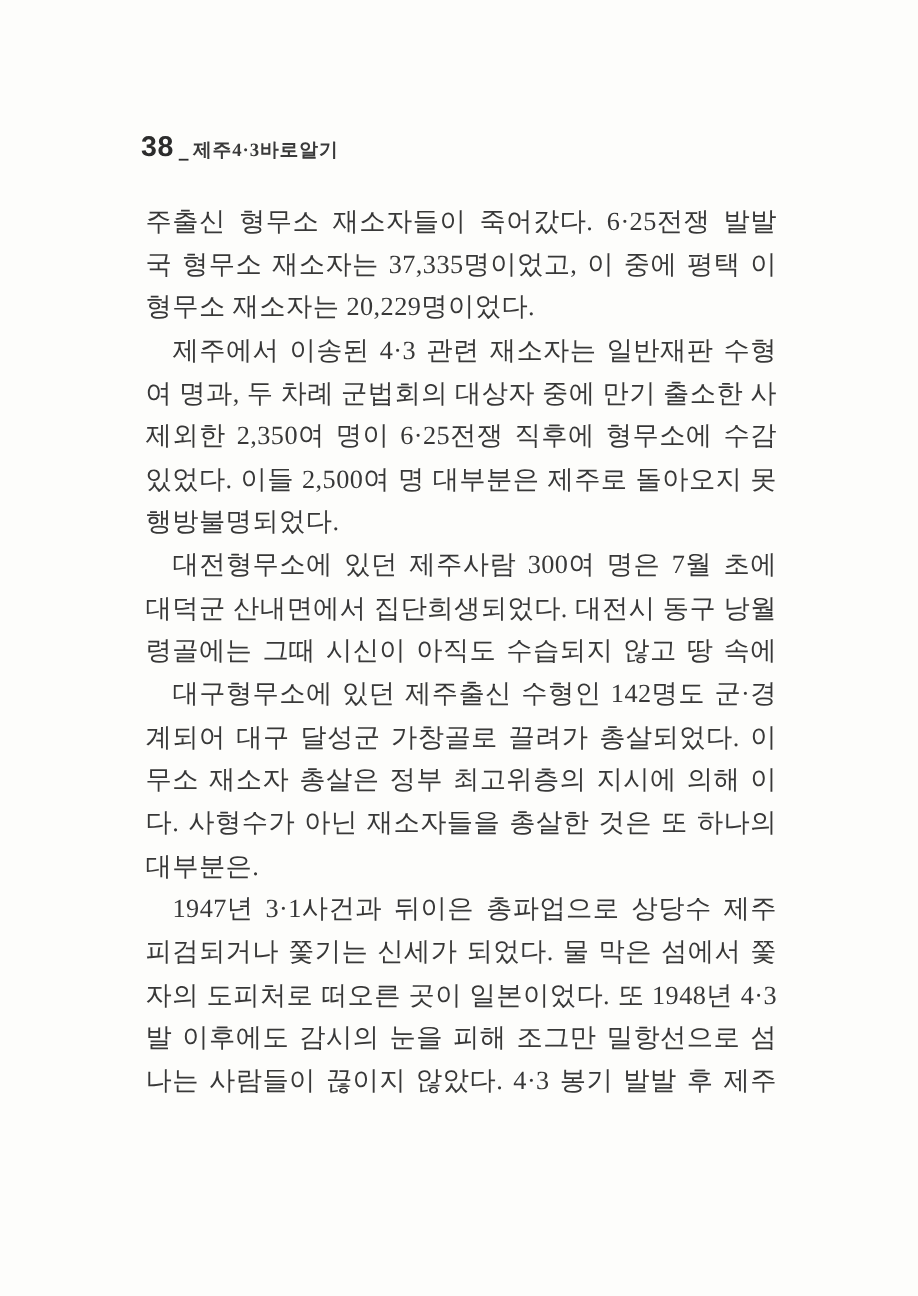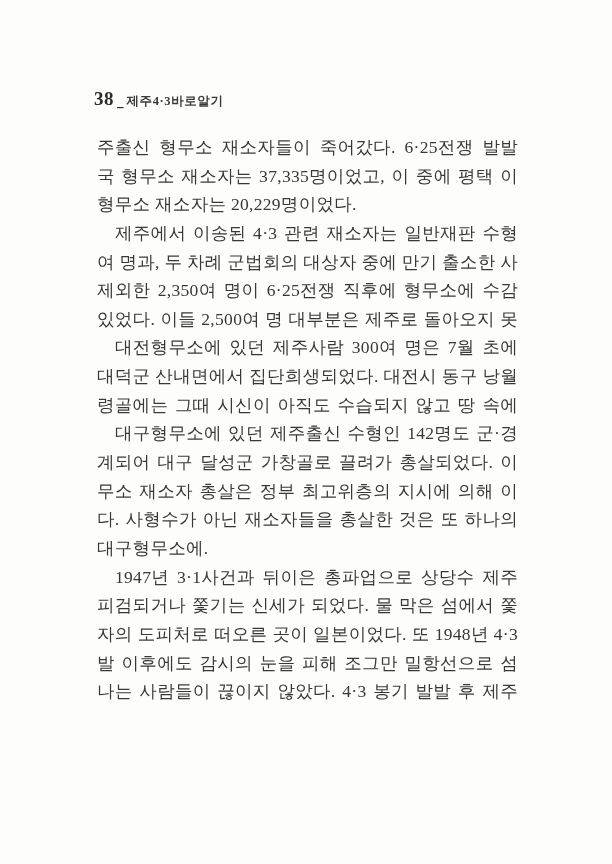--- a/index.html
+++ b/index.html
@@ -17,21 +17,21 @@
     overflow: hidden;
   }
   .page-header {
     position: absolute;
     top: 88px;
     left: 94px;
     display: flex;
     align-items: baseline;
   }
   .page-number {
-    font-family: Liberation Serif, serif;
+    font-family: Liberation Sans, sans-serif;
     font-weight: bold;
     font-size: 19px;
     color: #2c2c2c;
     letter-spacing: 0.5px;
   }
   .header-separator {
     font-family: "DejaVu Sans", "Liberation Sans", sans-serif;
     font-weight: bold;
     font-size: 13px;
     color: #2c2c2c;
@@ -80,27 +80,28 @@
     <span class="book-title">제주4·3바로알기</span>
   </div>
   <div class="page-body">
       <div class="line justify">주출신 형무소 재소자들이 죽어갔다. 6·25전쟁 발발 당시 전</div>
       <div class="line justify">국 형무소 재소자는 37,335명이었고, 이 중에 평택 이남의</div>
       <div class="line left">형무소 재소자는 20,229명이었다.</div>
       <div class="line justify indent">제주에서 이송된 4·3 관련 재소자는 일반재판 수형인 200</div>
       <div class="line justify">여 명과, 두 차례 군법회의 대상자 중에 만기 출소한 사람을</div>
       <div class="line justify">제외한 2,350여 명이 6·25전쟁 직후에 형무소에 수감되어</div>
       <div class="line justify">있었다. 이들 2,500여 명 대부분은 제주로 돌아오지 못하고</div>
+      <div class="line left">행방불명되었다.</div>
       <div class="line justify indent">대전형무소에 있던 제주사람 300여 명은 7월 초에 충남</div>
       <div class="line justify">대덕군 산내면에서 집단희생되었다. 대전시 동구 낭월동 골</div>
       <div class="line justify">령골에는 그때 시신이 아직도 수습되지 않고 땅 속에 묻혀</div>
       <div class="line justify indent">대구형무소에 있던 제주출신 수형인 142명도 군·경에 인</div>
       <div class="line justify">계되어 대구 달성군 가창골로 끌려가 총살되었다. 이들 형</div>
       <div class="line justify">무소 재소자 총살은 정부 최고위층의 지시에 의해 이루어졌</div>
       <div class="line justify">다. 사형수가 아닌 재소자들을 총살한 것은 또 하나의 불법</div>
-      <div class="line left">대구형무소에.</div>
+      <div class="line left">대부분은.</div>
       <div class="line justify indent">1947년 3·1사건과 뒤이은 총파업으로 상당수 제주도민은</div>
       <div class="line justify">피검되거나 쫓기는 신세가 되었다. 물 막은 섬에서 쫓기는</div>
       <div class="line justify">자의 도피처로 떠오른 곳이 일본이었다. 또 1948년 4·3 발</div>
       <div class="line justify">발 이후에도 감시의 눈을 피해 조그만 밀항선으로 섬을 떠</div>
       <div class="line justify">나는 사람들이 끊이지 않았다. 4·3 봉기 발발 후 제주도 도</div>
     </div>
 </div>
 
 </body></html>

